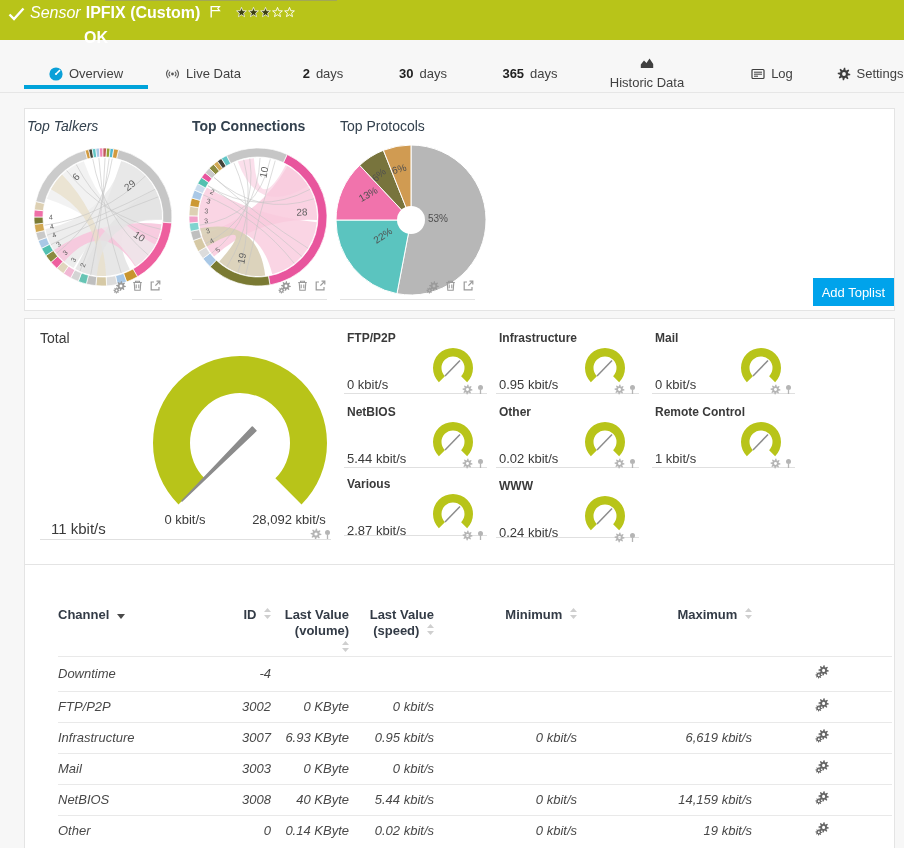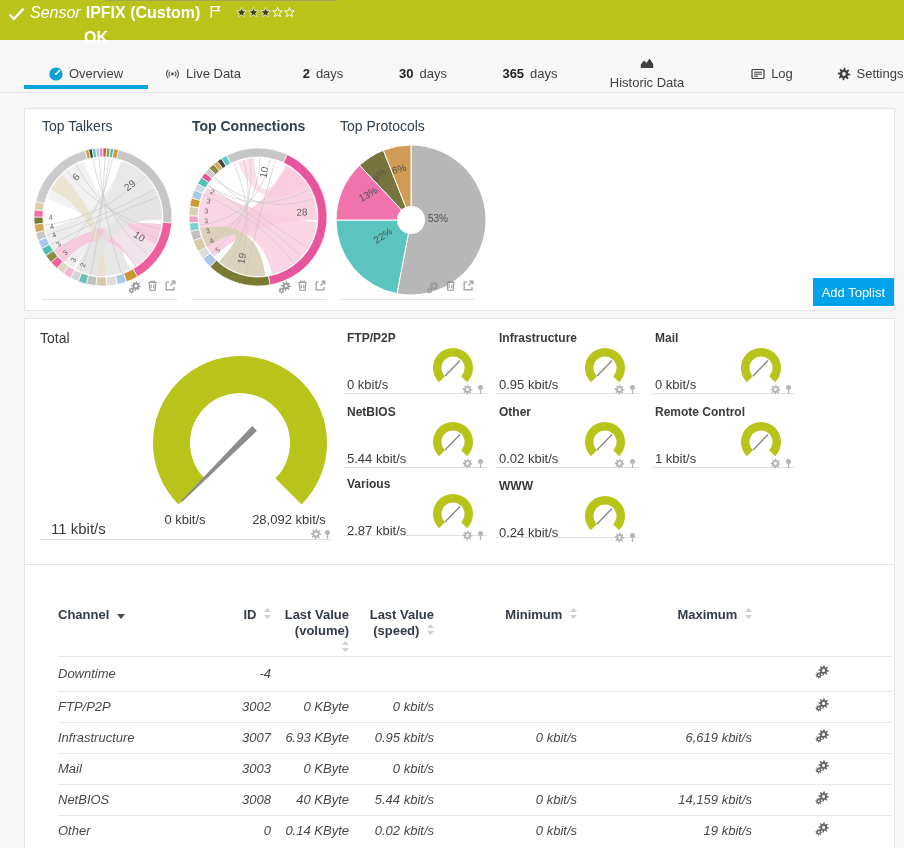--- a/index.html
+++ b/index.html
@@ -136,21 +136,21 @@
         <svg width="14" height="14" viewBox="0 0 14 14">
           <path fill="#3f3f3f" fill-rule="evenodd" d="M7.00 0.70L8.23 0.82L8.59 3.16L9.31 3.54L11.45 2.55L12.24 3.50L10.84 5.41L11.08 6.19L13.30 7.00L13.18 8.23L10.84 8.59L10.46 9.31L11.45 11.45L10.50 12.24L8.59 10.84L7.81 11.08L7.00 13.30L5.77 13.18L5.41 10.84L4.69 10.46L2.55 11.45L1.76 10.50L3.16 8.59L2.92 7.81L0.70 7.00L0.82 5.77L3.16 5.41L3.54 4.69L2.55 2.55L3.50 1.76L5.41 3.16L6.19 2.92ZM8.89 7A1.89 1.89 0 1 0 5.11 7A1.89 1.89 0 1 0 8.89 7Z"></path>
         </svg>
       </span>
       <span>Settings</span>
     </div>
   </nav>
 
 <section id="panel-toplists" class="panel">
   <button id="add-toplist">Add Toplist</button>
-<div class="tl-cell" style="left: 17px;">
+<div class="tl-cell" style="left: 2px; font-style: italic;">
       <div class="tl-title">Top Talkers</div>
       <div class="tl-icons">
         <span style="display: flex;">
           <svg width="13" height="13" viewBox="0 0 14 14">
             <path d="M8.60 0.20L9.61 0.30L9.91 2.23L10.51 2.55L12.28 1.72L12.92 2.51L11.77 4.09L11.97 4.73L13.80 5.40L13.70 6.41L11.77 6.71L11.45 7.31L12.28 9.08L11.49 9.72L9.91 8.57L9.27 8.77L8.60 10.60L7.59 10.50L7.29 8.57L6.69 8.25L4.92 9.08L4.28 8.29L5.43 6.71L5.23 6.07L3.40 5.40L3.50 4.39L5.43 4.09L5.75 3.49L4.92 1.72L5.71 1.08L7.29 2.23L7.93 2.03ZM10.16 5.4A1.56 1.56 0 1 0 7.039999999999999 5.4A1.56 1.56 0 1 0 10.16 5.4Z" fill="#9a9a9a" fill-rule="evenodd"></path>
             <path d="M3.80 6.80L4.46 6.87L4.66 8.13L5.05 8.33L6.20 7.80L6.63 8.31L5.87 9.34L6.00 9.76L7.20 10.20L7.13 10.86L5.87 11.06L5.67 11.45L6.20 12.60L5.69 13.03L4.66 12.27L4.24 12.40L3.80 13.60L3.14 13.53L2.94 12.27L2.55 12.07L1.40 12.60L0.97 12.09L1.73 11.06L1.60 10.64L0.40 10.20L0.47 9.54L1.73 9.34L1.93 8.95L1.40 7.80L1.91 7.37L2.94 8.13L3.36 8.00ZM4.82 10.2A1.02 1.02 0 1 0 2.78 10.2A1.02 1.02 0 1 0 4.82 10.2Z" fill="#9a9a9a" fill-rule="evenodd"></path>
           </svg>
         </span>
         <span><svg width="13" height="13" viewBox="0 0 13 13">
             <path d="M2.2 3.5 H10.8 M4.5 3.5 V2.2 H8.5 V3.5 M3.2 3.5 L3.8 11.2 H9.2 L9.8 3.5 M5.2 5.5 V9.3 M7.8 5.5 V9.3" stroke="#9a9a9a" fill="none" stroke-width="1.1"></path>

